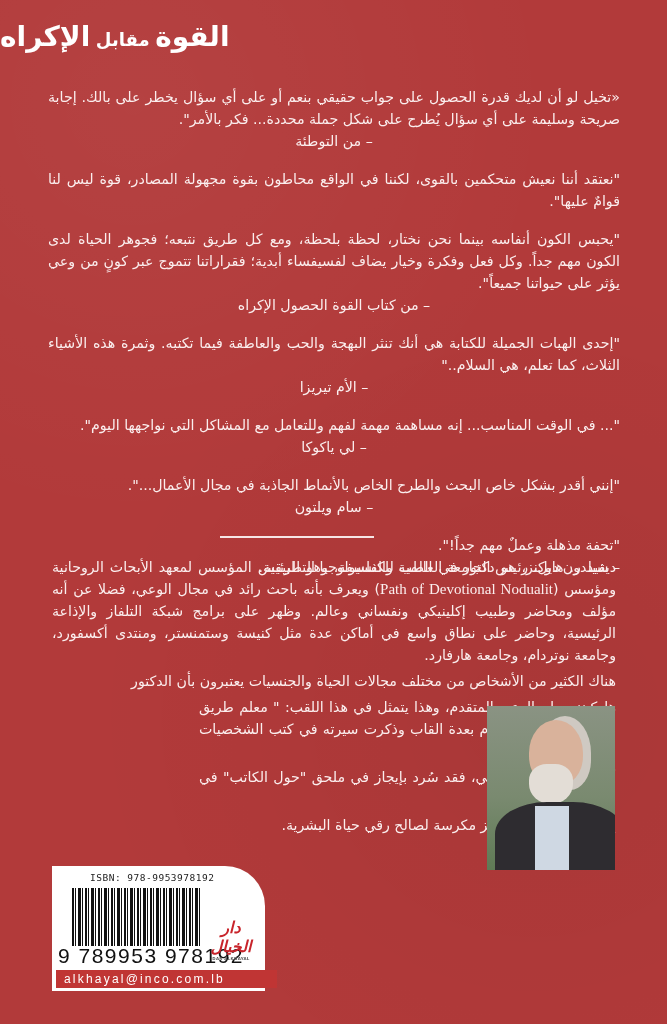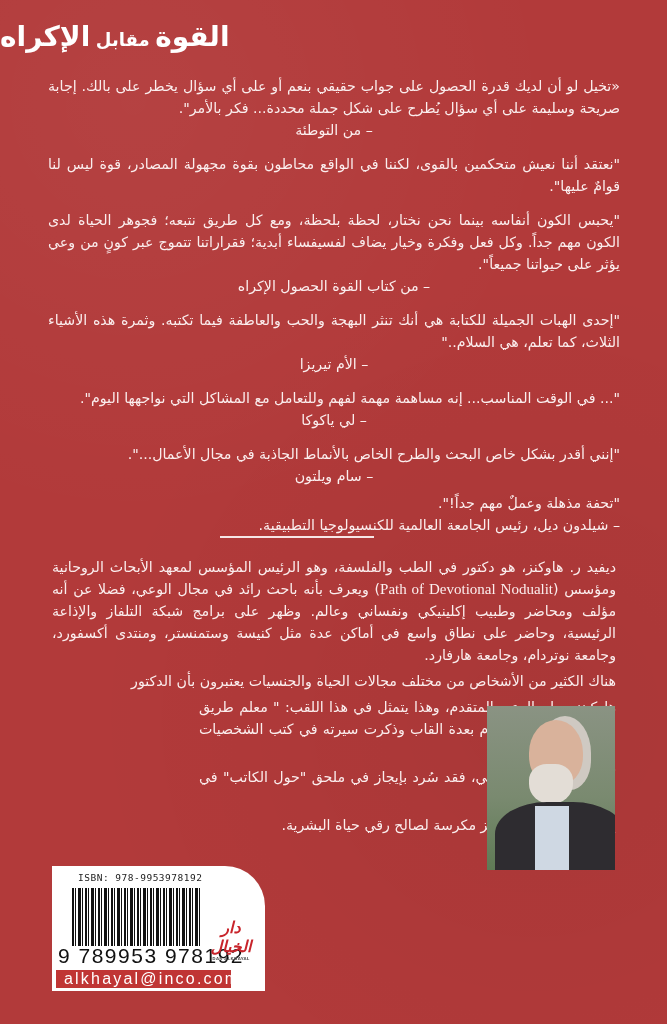--- a/index.html
+++ b/index.html
@@ -17,21 +17,21 @@
   .title {
     position:absolute; top:20px; left:0; width:667px; text-align:left;
     direction:rtl; color:#fff; font-weight:bold;
   }
   .title .big { font-size:28px; }
   .title .small { font-size:18px; }
   .quotes {
     position:absolute; left:48px; width:572px; top:70px;
     direction:rtl; text-align:justify; font-size:14.2px; line-height:22px;
   }
-  .quote { margin:5px 0 12px 0; }
+  .quote { margin:16px 0 12px 0; }
   .quote p { margin:0; }
   .attrib { text-align:center; direction:rtl; }
   .attrib.right { text-align:right; }
   .divider {
     position:absolute; top:536px; left:220px; width:154px; height:2px;
     background:#f6e6e6;
   }
   .bio {
     position:absolute; left:48px; width:572px; top:552px;
     direction:rtl; text-align:justify; font-size:14.2px; line-height:22px;
@@ -62,39 +62,39 @@
   }
   .photo .shirt {
     position:absolute; left:48px; top:100px; width:34px; height:70px;
     background:#cfd8e3;
   }
   .isbn-box {
     position:absolute; left:52px; top:866px; width:213px; height:125px;
     background:#fff; border-top-right-radius:40px;
   }
   .isbn-label {
-    position:absolute; left:26px; top:6px; font-family:"DejaVu Sans Mono", monospace;
+    position:absolute; left:38px; top:6px; font-family:"DejaVu Sans Mono", monospace;
     font-size:9.5px; color:#222; letter-spacing:0.5px;
   }
   .barcode {
     position:absolute; left:20px; top:22px; width:130px; height:58px;
     background:repeating-linear-gradient(90deg,#111 0 2px,#fff 2px 3px,#111 3px 4px,#fff 4px 6px,#111 6px 9px,#fff 9px 10px,#111 10px 11px,#fff 11px 13px);
   }
   .barcode-num {
     position:absolute; left:6px; top:78px; font-family:"Liberation Sans", sans-serif;
     font-size:21px; color:#111; letter-spacing:1.5px;
   }
   .publisher-logo {
     position:absolute; left:150px; top:52px; width:58px; text-align:center;
     direction:rtl; color:#c8242b; font-weight:bold; font-size:16px; font-style:italic;
   }
   .publisher-logo .sub { display:block; font-size:4px; color:#555; font-style:normal; letter-spacing:0.3px; }
   .email-bar {
-    position:absolute; left:4px; top:104px; width:175px; height:18px;
-    background:#c03534; color:#fff; font-size:16px; letter-spacing:2.2px;
+    position:absolute; left:4px; top:104px; width:221px; height:18px;
+    background:#c03534; color:#fff; font-size:12px; letter-spacing:2.2px;
     line-height:18px; padding-left:8px; box-sizing:border-box;
     font-family:"Liberation Sans", sans-serif;
   }
 </style>
 </head>
 <body>
 
 <div class="cover">
 
   <div class="title">

